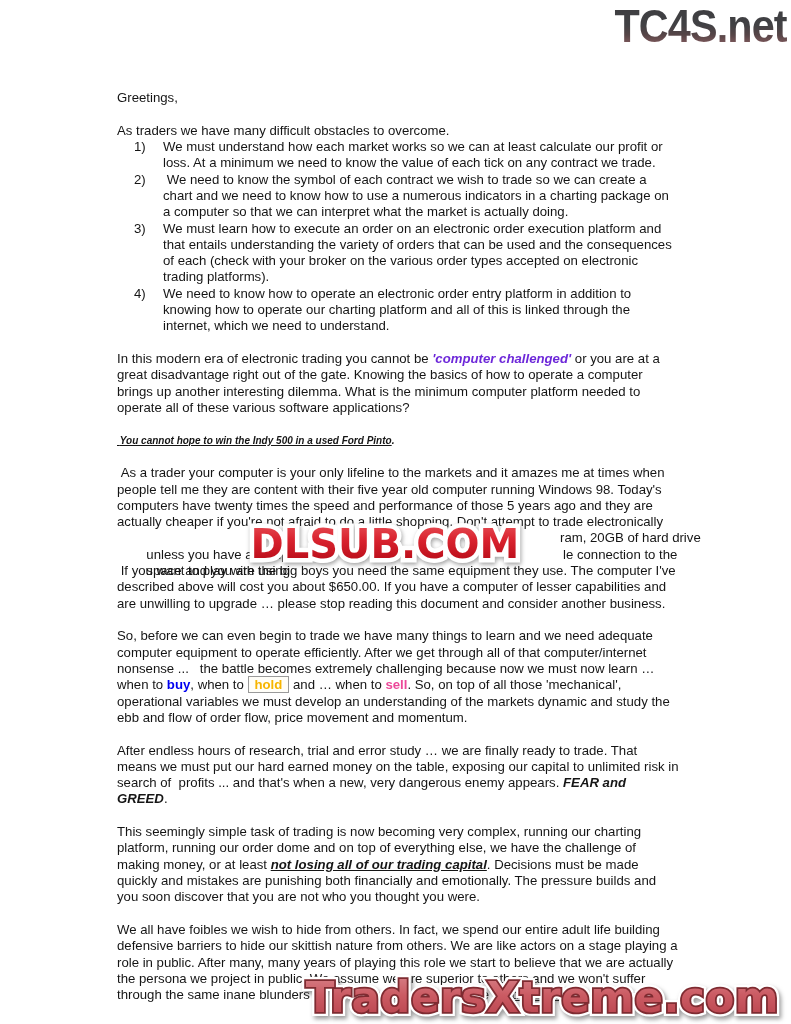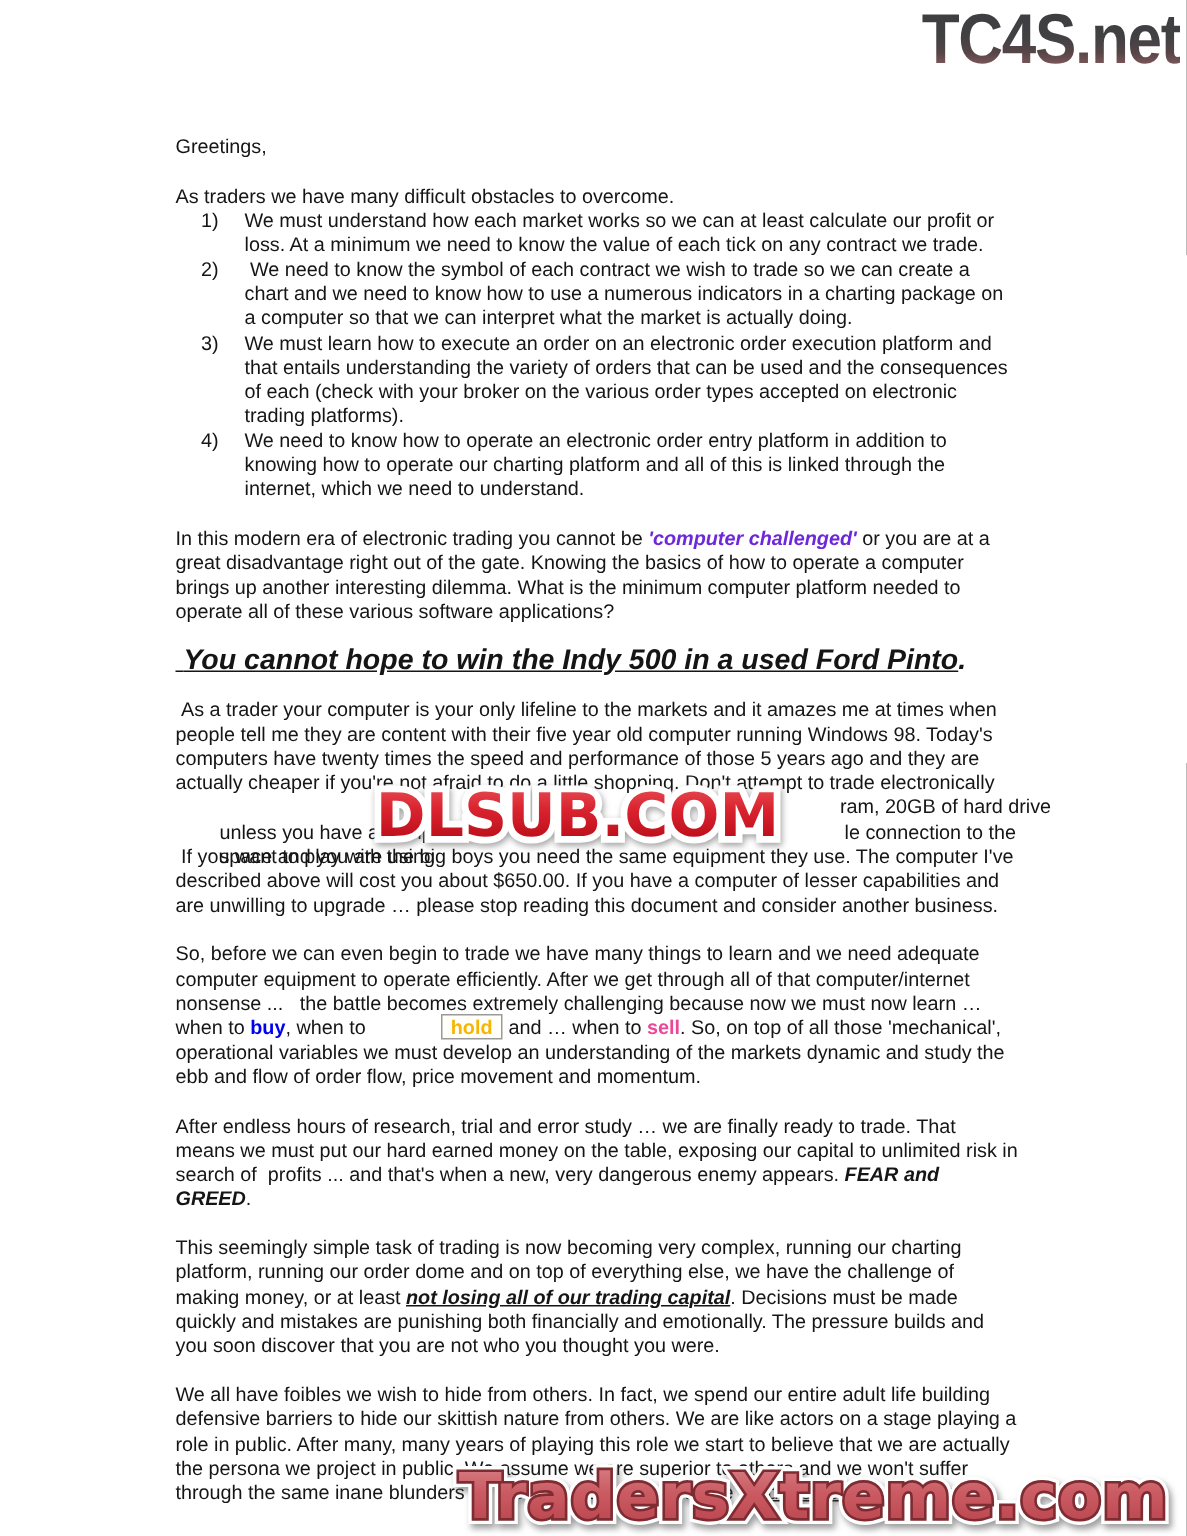--- a/index.html
+++ b/index.html
@@ -22,27 +22,27 @@
     -webkit-background-clip:text; background-clip:text;
     color:transparent;
   }
   
   .content{
     position:absolute; left:117px; top:90px; width:562px;
     font-size:13.2px; line-height:16.32px;
   }
   .content p{margin:0 0 16.32px 0; white-space:pre-wrap;}
   .content p.tight{margin-bottom:0;}
-  .heading{font-size:19px; margin-top:7px !important;}
+  .heading{font-size:10px; margin-top:7px !important;}
   .hd-u{font-weight:bold; font-style:italic; text-decoration:underline;}
   .hd{font-weight:bold; font-style:italic;}
   .red-bi{color:#6d28d9; font-weight:bold; font-style:italic;}
   .blue-b{color:#0000f0; font-weight:bold;}
   .red-b{color:#ec4899; font-weight:bold;}
-  .gold-box{color:#f7b500; font-weight:bold; border:1px solid #9a9a9a; padding:0 6px; background:#fffef8;margin-left:46px;}
+  .gold-box{color:#f7b500; font-weight:bold; border:1px solid #9a9a9a; padding:0 6px; background:#fffef8;}
   .bi{font-weight:bold; font-style:italic;}
   .biu{font-weight:bold; font-style:italic; text-decoration:underline;}
   .u{text-decoration:underline;}
   
   .olist{margin:0 0 16.32px 0;}
   .li{display:flex;}
   .li .num{width:29px; padding-left:17px; flex:none;}
   .li .txt{flex:1; white-space:pre-wrap;}
   
   .obscured{position:relative; margin:0;}

